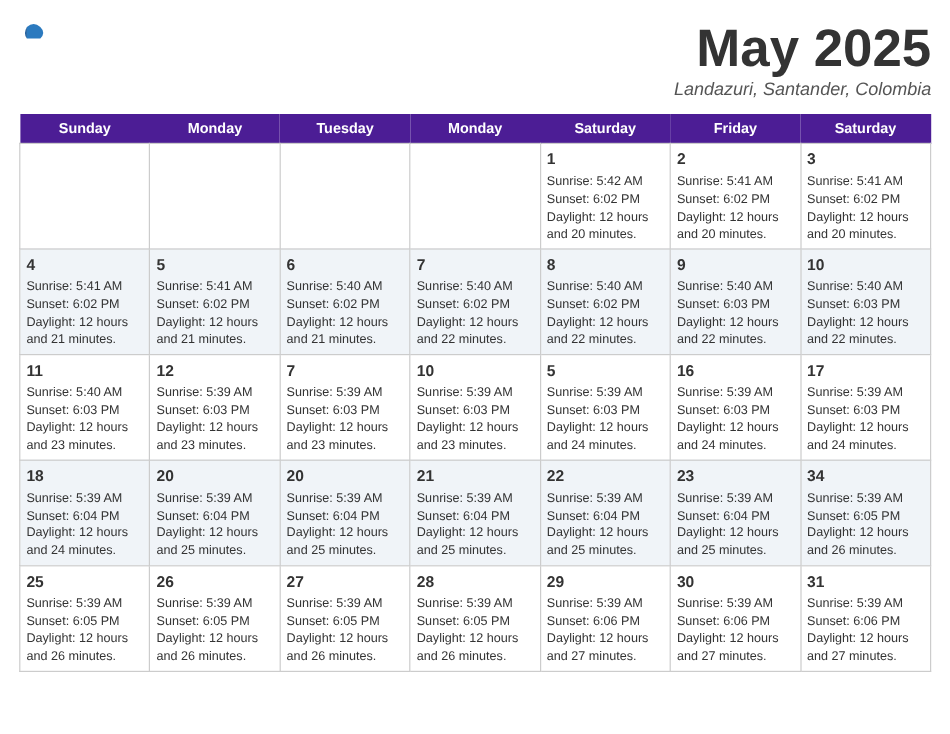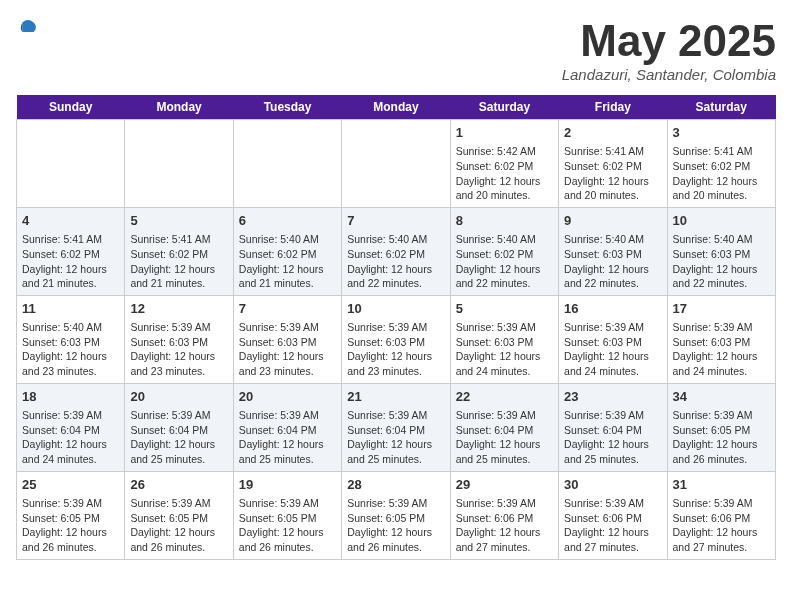--- a/index.html
+++ b/index.html
@@ -314,21 +314,21 @@
 and 26 minutes.</div>
         </td>
         <td>
           <span class="day-number">26</span>
           <div class="day-content" style="white-space: pre-line;">Sunrise: 5:39 AM
 Sunset: 6:05 PM
 Daylight: 12 hours
 and 26 minutes.</div>
         </td>
         <td>
-          <span class="day-number">19</span>
+          <span class="day-number">27</span>
           <div class="day-content" style="white-space: pre-line;">Sunrise: 5:39 AM
 Sunset: 6:05 PM
 Daylight: 12 hours
 and 26 minutes.</div>
         </td>
         <td>
           <span class="day-number">28</span>
           <div class="day-content" style="white-space: pre-line;">Sunrise: 5:39 AM
 Sunset: 6:05 PM
 Daylight: 12 hours

